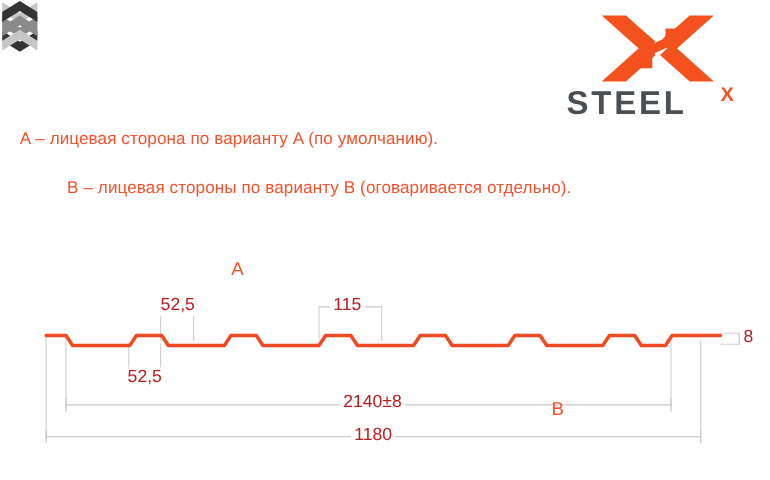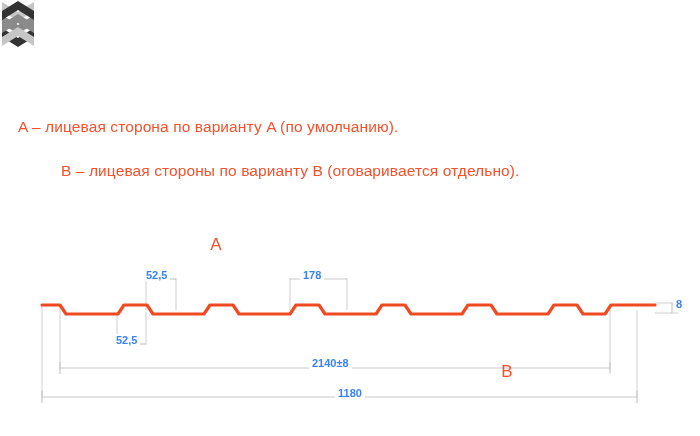--- a/index.html
+++ b/index.html
@@ -58,33 +58,33 @@
     position: absolute;
     left: 0;
     top: 0;
     width: 700px;
     height: 436px;
   }
 
   
   .dim-label {
     position: absolute;
-    font-size: 11px;
-    font-weight: bold;
-    color: #3b82f6;
+    font-size: 16px;
+    font-weight: normal;
+    color: #b91c1c;
     background: #ffffff;
     padding: 0 3px;
     white-space: nowrap;
   }
   #dim-525-top  { left: 143px; top: 269px; }
   #dim-525-bot  { left: 113px; top: 334px; }
   #dim-115      { left: 300px; top: 269px; }
   #dim-8        { left: 673px; top: 298px; }
   #dim-1150     { left: 309px; top: 357px; }
-  #dim-1180     { left: 335px; top: 387px; }
+  #dim-1180     { left: 319px; top: 387px; }
 
   
   .marker-letter {
     position: absolute;
     color: #f4512c;
     font-size: 17px;
     font-weight: normal;
     text-align: center;
     width: 30px;
   }
@@ -92,20 +92,42 @@
   #marker-b-letter { left: 492px; top: 362px; }
   .chev-svg { position: absolute; }
   #marker-a-chevrons { left: 198px; top: 255px; }
   #marker-b-chevrons { left: 489px; top: 322px; }
 </style>
 </head>
 <body>
 
 <div id="page">
 
+  <div id="logo-block">
+
+    <svg id="logo-mark" viewBox="0 0 110 64">
+      <g fill="#f4511e">
+
+        <path d="M4 2 L26 2 L53 26 L42 36 Z"></path>
+
+        <path d="M84 2 L106 2 L68 36 L57 26 Z"></path>
+
+        <path d="M4 62 L26 62 L53 38 L42 28 Z"></path>
+
+        <path d="M84 62 L106 62 L68 28 L57 38 Z"></path>
+
+        <path d="M62 14 L73 14 L73 20 Q73 27 66 30 L53 36 Q50 38 50 41 L50 50 L39 50 L39 40 Q39 33 46 30 L59 24 Q62 22 62 19 Z"></path>
+      </g>
+    </svg>
+
+    <svg id="logo-wordmark" viewBox="0 0 170 36">
+      <text x="0" y="28" font-family="'Liberation Sans','DejaVu Sans',sans-serif" font-size="30" font-weight="bold" letter-spacing="2.5" fill="#4a4f54">STEEL</text>
+      <text x="140" y="16" font-family="'Liberation Sans','DejaVu Sans',sans-serif" font-size="18" font-weight="bold" fill="#f4511e">X</text>
+    </svg>
+  </div>
 
   <div class="caption" id="caption-a">A – лицевая сторона по варианту A (по умолчанию).</div>
   <div class="caption" id="caption-b">B – лицевая стороны по варианту B (оговаривается отдельно).</div>
 
   <svg id="drawing" viewBox="0 0 700 436">
 
     <g stroke="#cfcfcf" stroke-width="1" fill="none">
 
       <line x1="42" y1="305" x2="42" y2="398"></line>
       <line x1="60" y1="305" x2="60" y2="370"></line>
@@ -193,18 +215,18 @@
         <path d="M2 37 L18 27 L34 37 L34 46 L18 36 L2 46 Z" fill="#c6c6c6"></path>
       </svg>
     </g>
   </svg>
 
   <div class="marker-letter" id="marker-a-letter">A</div>
   <div class="marker-letter" id="marker-b-letter">B</div>
 
   <div class="dim-label" id="dim-525-top">52,5</div>
   <div class="dim-label" id="dim-525-bot">52,5</div>
-  <div class="dim-label" id="dim-115">178</div>
+  <div class="dim-label" id="dim-115">115</div>
   <div class="dim-label" id="dim-8">8</div>
   <div class="dim-label" id="dim-1150">2140±8</div>
   <div class="dim-label" id="dim-1180">1180</div>
 
 </div>
 
 </body></html>

